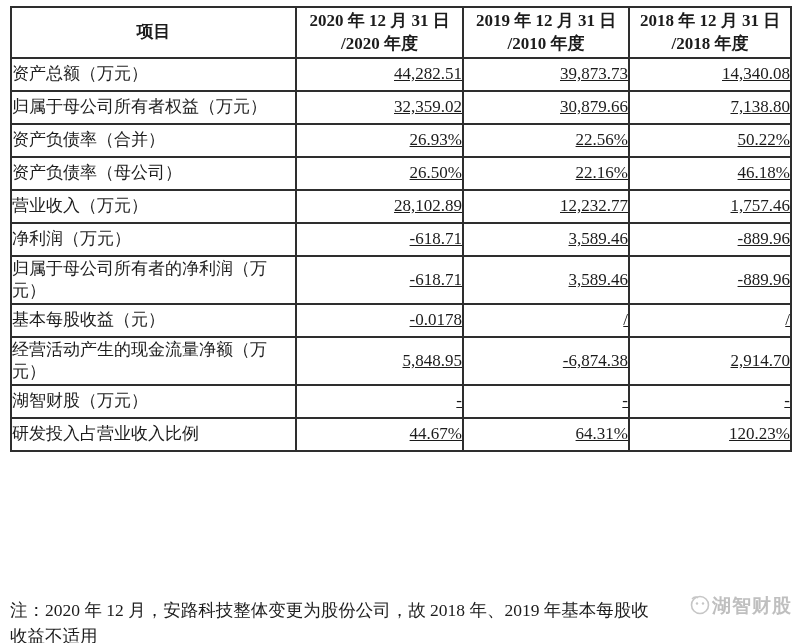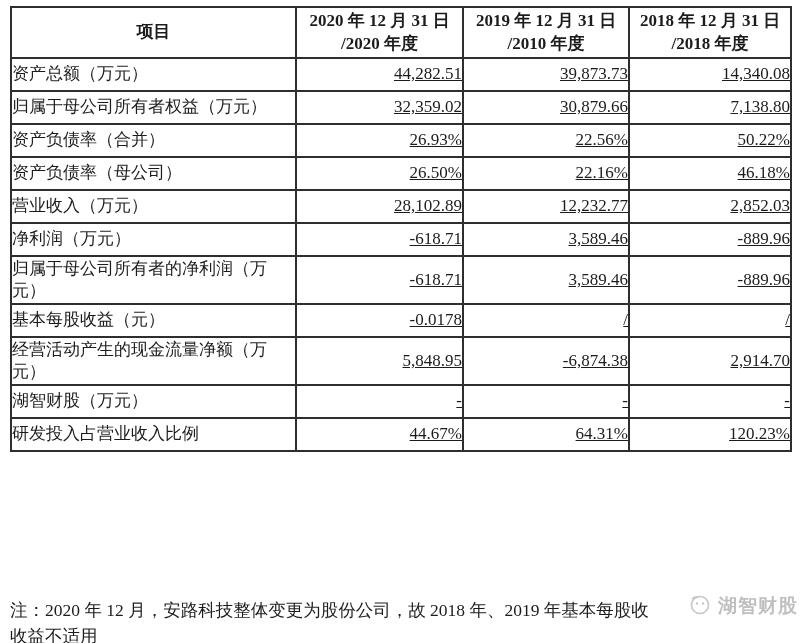--- a/index.html
+++ b/index.html
@@ -63,21 +63,21 @@
     line-height: 26px;
     color: #1c1c1c;
     white-space: nowrap;
   }
   .watermark {
     position: absolute;
     left: 688px;
     top: 592px;
     display: flex;
     align-items: center;
-    gap: 6px;
+    gap: 0;
     color: #b8b8b8;
   }
   .watermark .wm-text {
     font-size: 19px;
     letter-spacing: 1px;
     font-weight: 600;
     color: #bfbfbf;
   }
   .wm-icon { display: inline-block; }
 </style>
@@ -135,21 +135,21 @@
         <tr class="single">
           <td class="label">资产负债率（母公司）</td>
           <td class="num">26.50%</td>
           <td class="num">22.16%</td>
           <td class="num">46.18%</td>
         </tr>
         <tr class="single">
           <td class="label">营业收入（万元）</td>
           <td class="num">28,102.89</td>
           <td class="num">12,232.77</td>
-          <td class="num">2,852.03</td>
+          <td class="num">1,757.46</td>
         </tr>
         <tr class="single">
           <td class="label">净利润（万元）</td>
           <td class="num">-618.71</td>
           <td class="num">3,589.46</td>
           <td class="num">-889.96</td>
         </tr>
         <tr class="double">
           <td class="label">归属于母公司所有者的净利润（万元）</td>
           <td class="num">-618.71</td>

